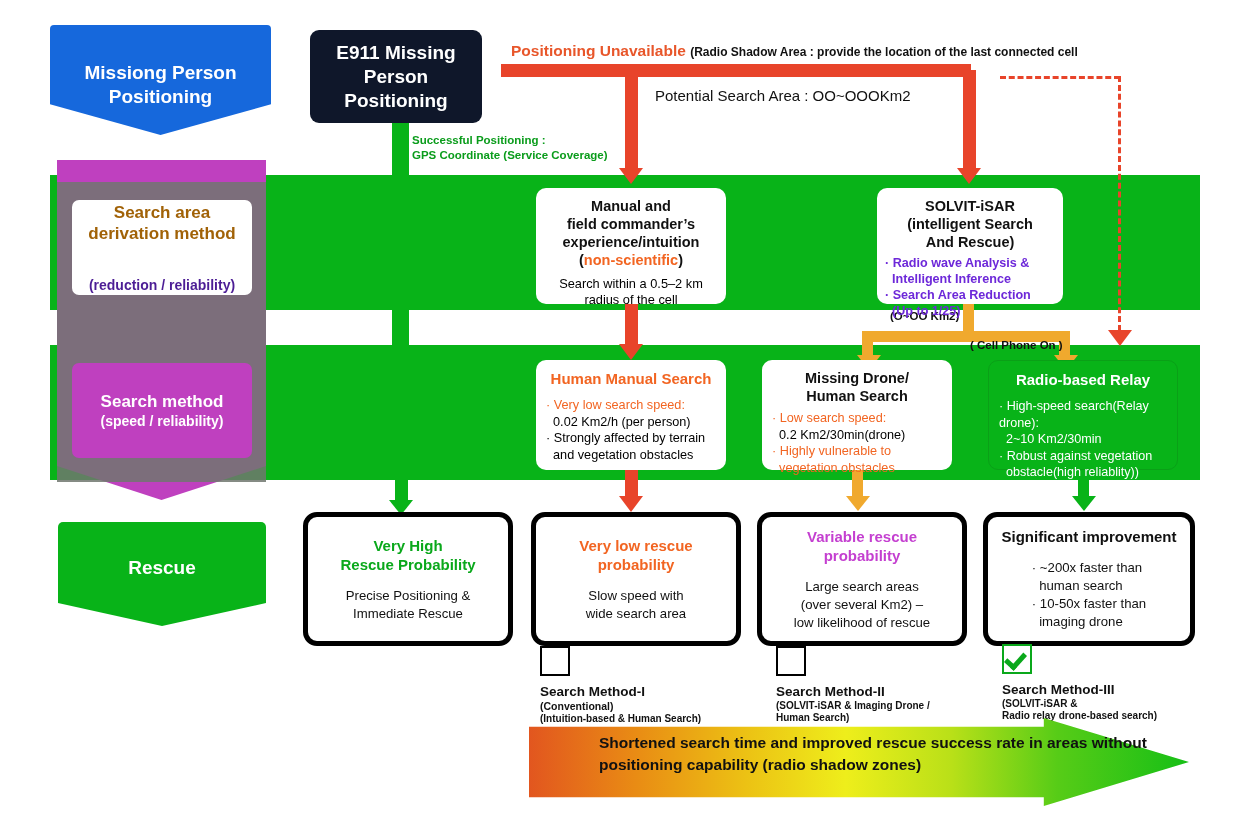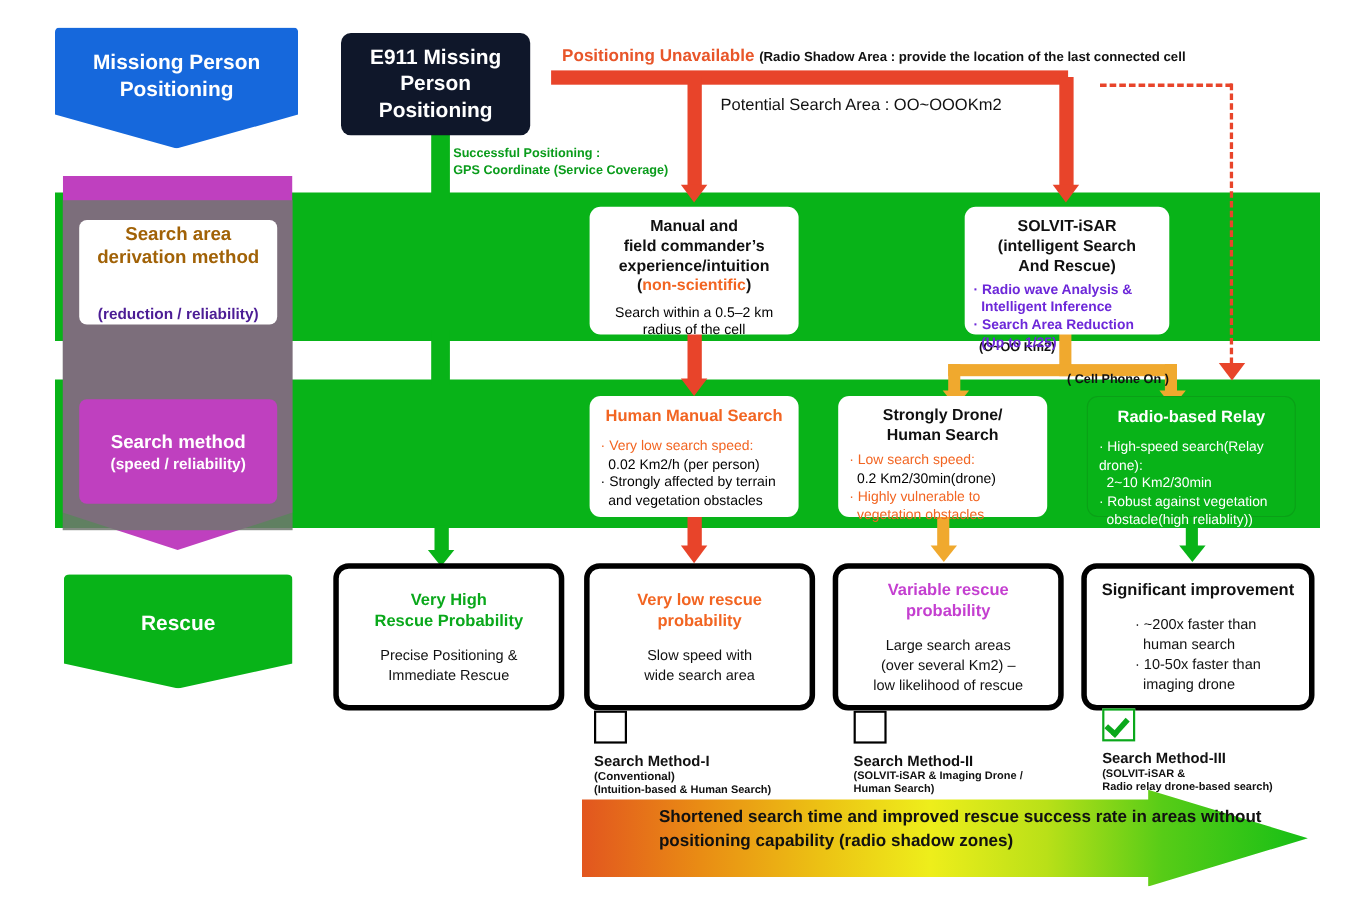--- a/index.html
+++ b/index.html
@@ -7,21 +7,21 @@
   #stage{position:relative;width:1239px;height:831px;overflow:hidden;background:#fff;}
   .abs{position:absolute;}
 
   
   .banner-blue{
     left:50px;top:25px;width:221px;height:110px;background:#1668dc;
     clip-path:polygon(0 0,100% 0,100% 72%,50% 100%,0 72%);
     border-radius:4px 4px 0 0;
     display:flex;align-items:flex-start;justify-content:center;
   }
-  .banner-blue .txt{color:#fff;font-weight:bold;font-size:19px;line-height:24px;text-align:center;padding-top:21px;}
+  .banner-blue .txt{color:#fff;font-weight:bold;font-size:19px;line-height:24px;text-align:center;padding-top:36px;}
 
   .purple-arrow{
     left:57px;top:160px;width:209px;height:340px;background:#bf40bf;
     clip-path:polygon(0 0,100% 0,100% 90%,50% 100%,0 90%);
   }
   .gray-overlay{left:57px;top:182px;width:209px;height:300px;background:#70776e;opacity:.85;}
   .lbl-card-white{
     left:72px;top:200px;width:180px;height:95px;background:#fff;border-radius:7px;
     display:flex;flex-direction:column;align-items:center;justify-content:center;text-align:center;
   }
@@ -240,21 +240,21 @@
     <div class="h">Human Manual Search</div>
     <div style="margin-top:9px">
       <div class="bul or">· Very low search speed:</div>
       <div class="bul" style="white-space:pre">  0.02 Km2/h (per person)</div>
       <div class="bul">· Strongly affected by terrain</div>
       <div class="bul" style="white-space:pre">  and vegetation obstacles</div>
     </div>
   </div>
 
   <div class="abs card c-idh">
-    <div class="h">Strongly Drone/</div>
+    <div class="h">Missing Drone/</div>
     <div class="h">Human Search</div>
     <div style="margin-top:5px">
       <div class="bul or">· Low search speed:</div>
       <div class="bul" style="white-space:pre">  0.2 Km2/30min(drone)</div>
       <div class="bul or">· Highly vulnerable to</div>
       <div class="bul or" style="white-space:pre">  vegetation obstacles</div>
     </div>
   </div>
 
   <div class="abs card c-rbs">

